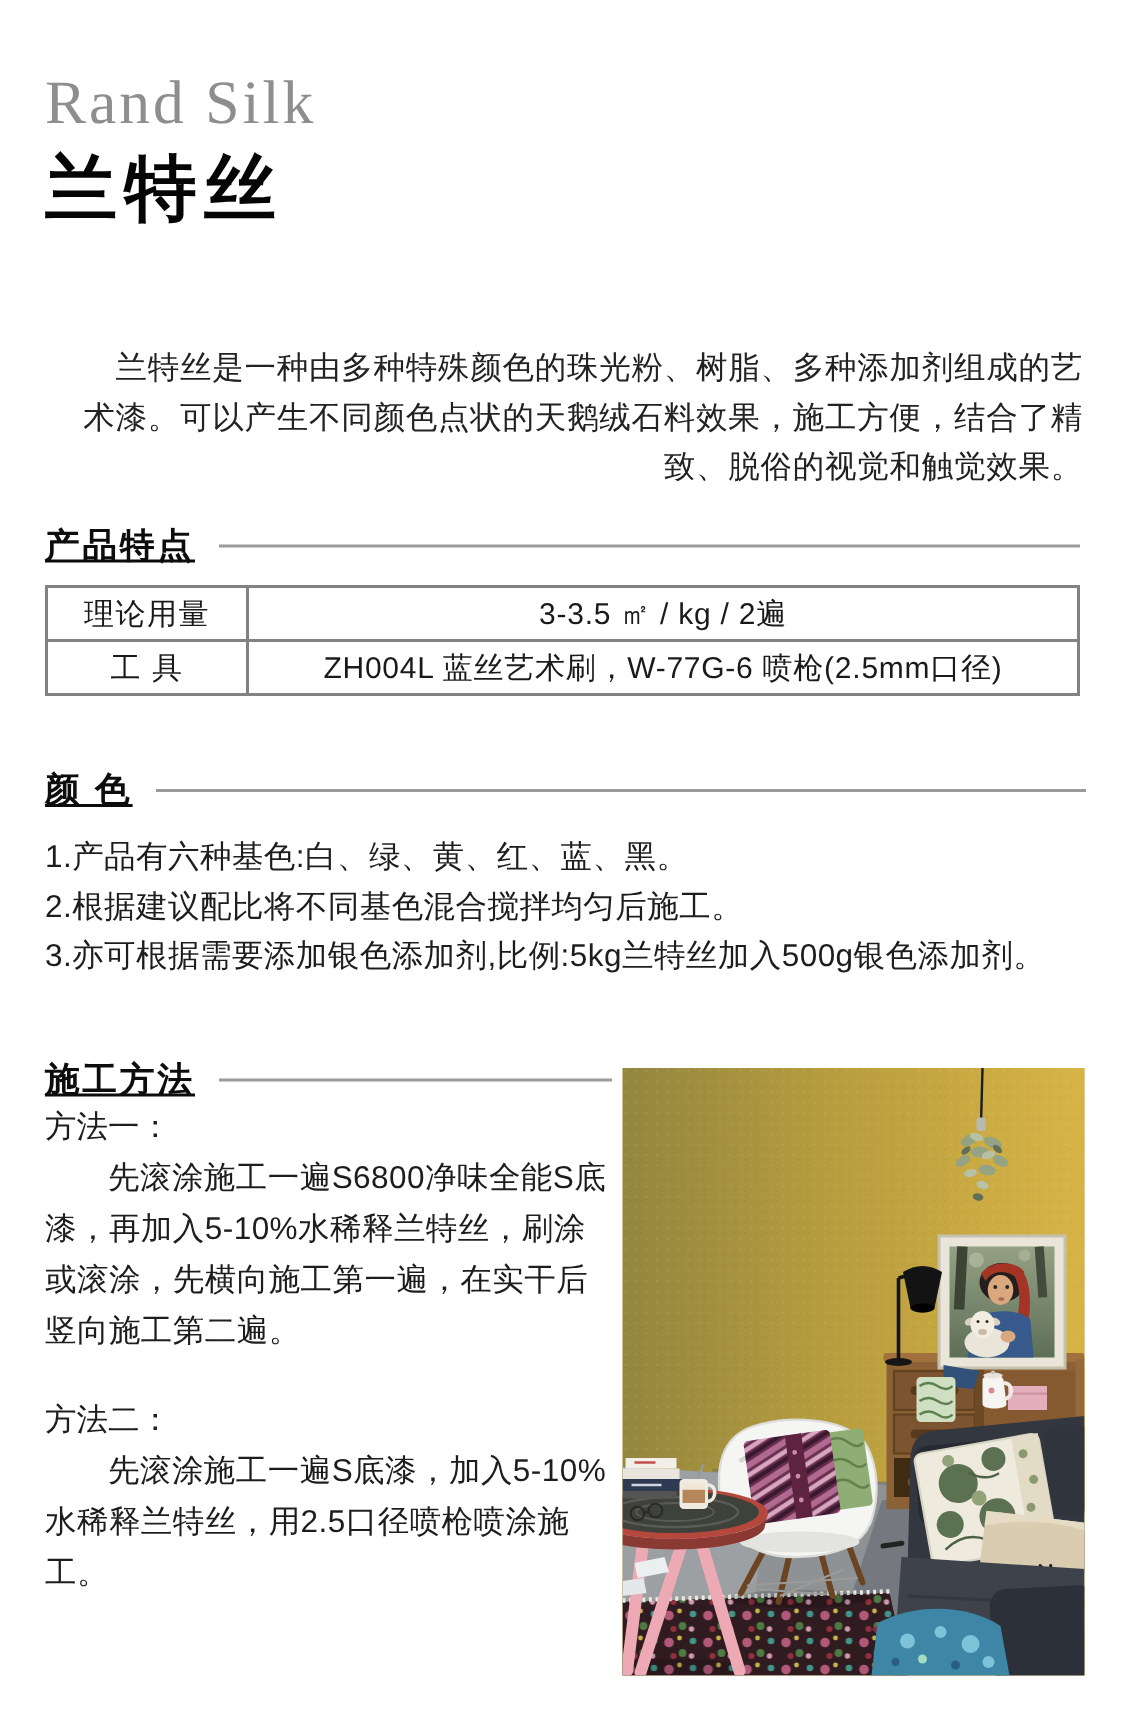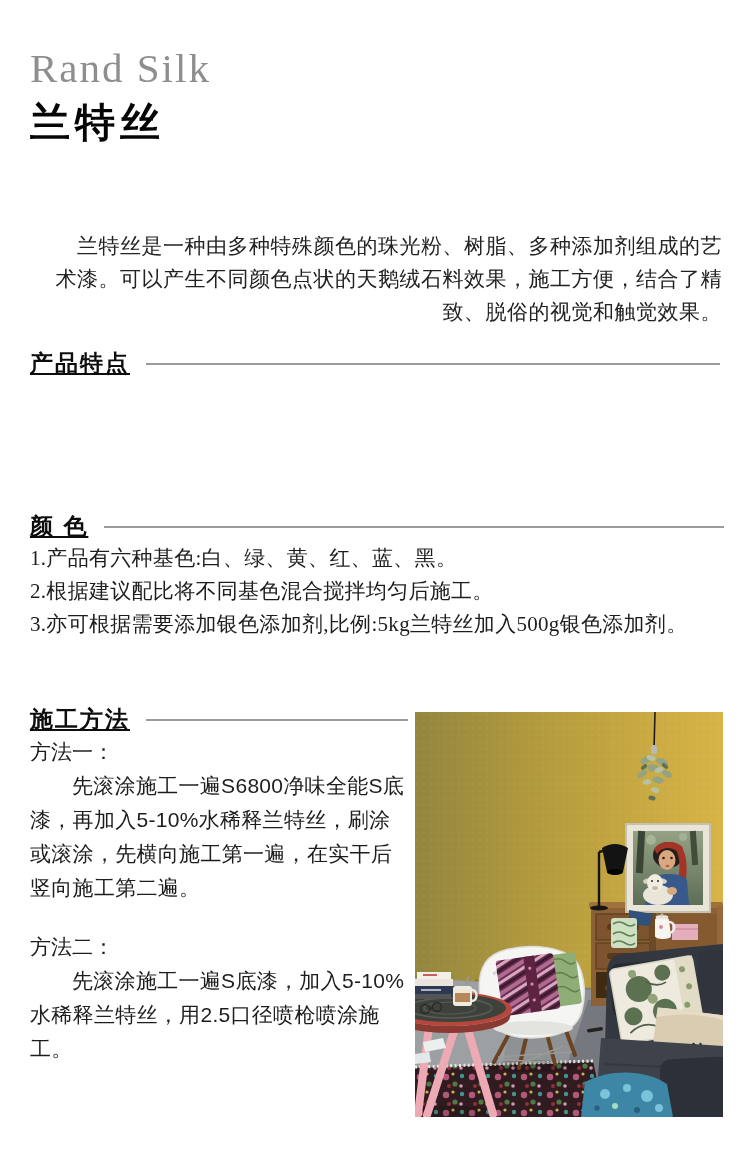--- a/index.html
+++ b/index.html
@@ -10,21 +10,21 @@
   }
   .page{position:absolute;inset:0;background:#fff;border-radius:17px;}
 
   .title-en{
     position:absolute;left:30px;top:46px;
     font-family:"Liberation Serif","DejaVu Serif",serif;
     font-size:41px;line-height:1.1;color:#8e8e8e;letter-spacing:2px;
   }
   .title-zh{
     position:absolute;left:30px;top:98px;
-    font-size:40px;line-height:1.2;font-weight:700;color:#050505;letter-spacing:5px;
+    font-size:48px;line-height:1.2;font-weight:700;color:#050505;letter-spacing:5px;
   }
   .intro{
     position:absolute;left:30px;top:208px;width:692px;
     font-size:21px;line-height:33px;text-indent:2em;letter-spacing:.5px;color:#222;text-align:right;
   }
 
   .sec-head{display:flex;align-items:center;}
   .sec-title{font-size:23px;font-weight:700;color:#0d0d0d;letter-spacing:2px;white-space:nowrap;text-decoration:underline;}
   .rule{flex:1;height:2px;background:#9b9b9b;margin-left:16px;}
 
@@ -34,21 +34,21 @@
     display:grid;grid-template-columns:134px 1fr;
   }
   .cell{
     display:flex;align-items:center;justify-content:center;
     font-size:20px;color:#1a1a1a;height:34px;letter-spacing:.5px;
   }
   .cell.label{border-right:2px solid #828282;letter-spacing:1px;}
   .cell.r1{border-bottom:2px solid #828282;}
 
   .colors{position:absolute;left:30px;top:511px;width:694px;}
-  .clist{font-size:21px;line-height:33px;color:#1d1d1d;letter-spacing:.3px;font-family:Liberation Serif, serif;}
+  .clist{margin-top:13px;font-size:21px;line-height:33px;color:#1d1d1d;letter-spacing:.3px;}
 
   .methods{position:absolute;left:30px;top:704px;width:378px;}
   .m-title{font-size:21px;line-height:34px;color:#1d1d1d;}
   .m-title.second{margin-top:25px;}
   .m-body{font-size:21px;line-height:34px;text-indent:2em;color:#1d1d1d;letter-spacing:.3px;}
 
   .photo{
     position:absolute;left:415px;top:712px;width:308px;height:405px;
     overflow:hidden;background:#b59a3e;
   }
@@ -61,20 +61,26 @@
 
   <div class="title-en">Rand Silk</div>
   <div class="title-zh">兰特丝</div>
 
   <p class="intro">兰特丝是一种由多种特殊颜色的珠光粉、树脂、多种添加剂组成的艺术漆。可以产生不同颜色点状的天鹅绒石料效果，施工方便，结合了精致、脱俗的视觉和触觉效果。</p>
 
   <section class="features">
     <div class="sec-head">
       <span class="sec-title">产品特点</span>
       <div class="rule"></div>
+    </div>
+    <div class="ptable">
+      <div class="cell label r1">理论用量</div>
+      <div class="cell r1">3-3.5 ㎡ / kg / 2遍</div>
+      <div class="cell label">工 具</div>
+      <div class="cell">ZH004L 蓝丝艺术刷，W-77G-6 喷枪(2.5mm口径)</div>
     </div>
   </section>
 
   <section class="colors">
     <div class="sec-head">
       <span class="sec-title">颜 色</span>
       <div class="rule"></div>
     </div>
     <div class="clist">
       <div>1.产品有六种基色:白、绿、黄、红、蓝、黑。</div>

